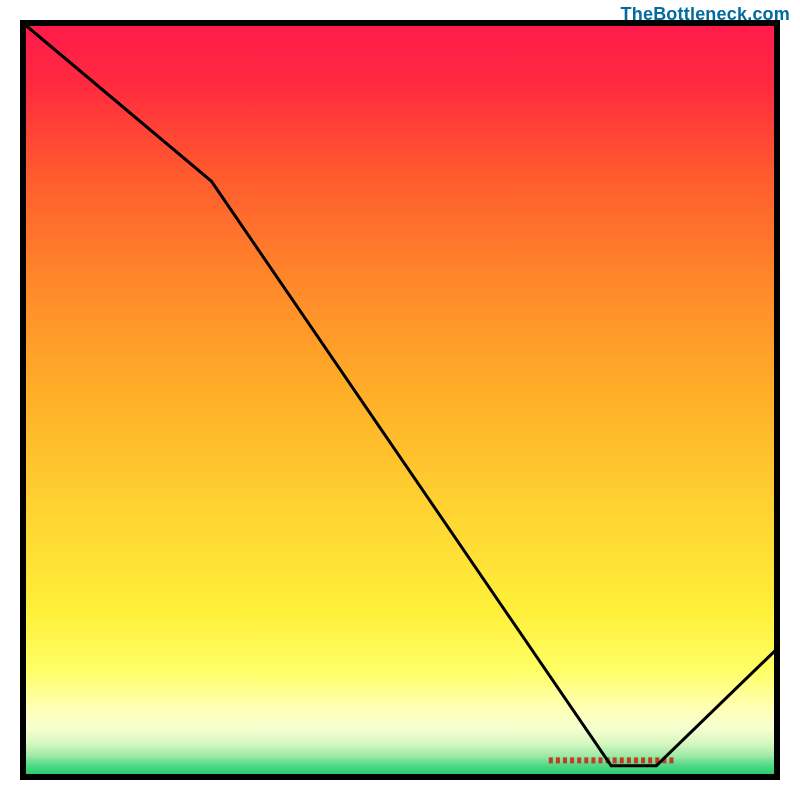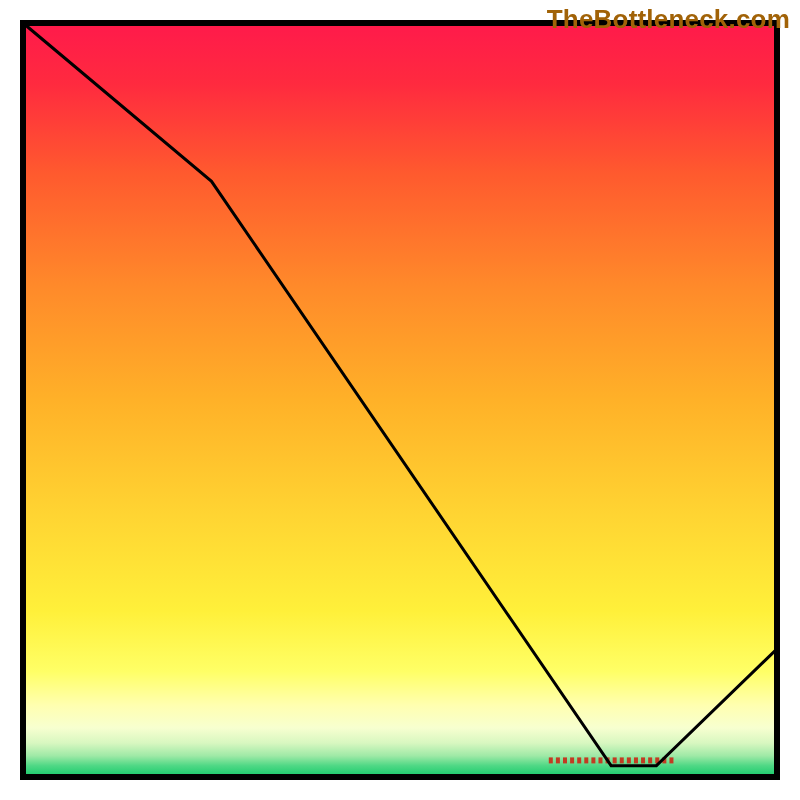--- a/index.html
+++ b/index.html
@@ -13,23 +13,23 @@
   .stage {
     position: relative;
     width: 800px;
     height: 800px;
   }
   .watermark {
     position: absolute;
     top: 4px;
     right: 10px;
     font-family: Arial, Helvetica, sans-serif;
-    font-size: 26px;
+    font-size: 18px;
     font-weight: 600;
-    color: #a16207;
+    color: #0369a1;
     letter-spacing: 0.2px;
   }
   svg { display: block; }
 </style>
 </head>
 <body>
 
 <div class="stage">
   <div class="watermark">TheBottleneck.com</div>
 

